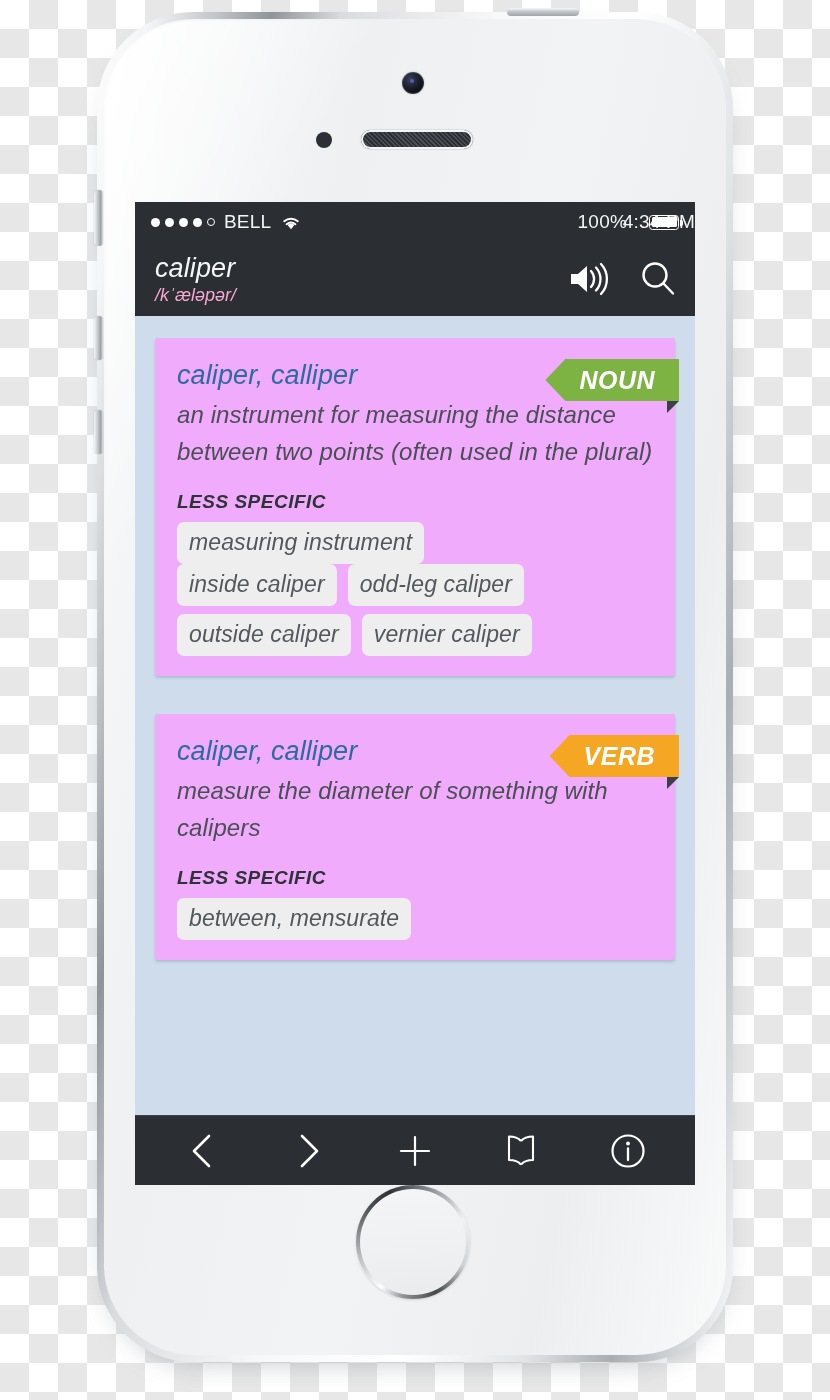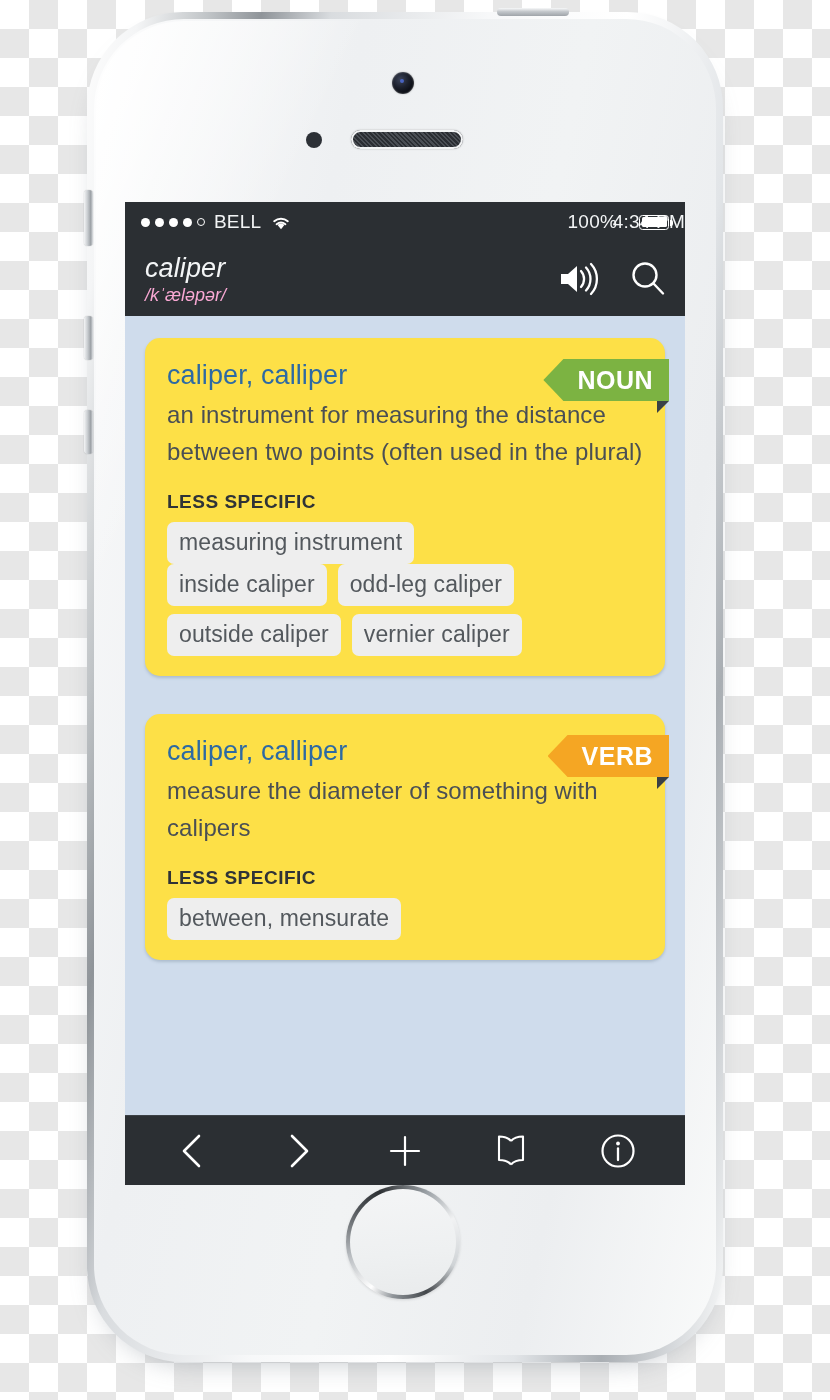--- a/index.html
+++ b/index.html
@@ -16,21 +16,21 @@
     background-image:
       linear-gradient(45deg, #e7e7e7 25%, transparent 25%, transparent 75%, #e7e7e7 75%),
       linear-gradient(45deg, #e7e7e7 25%, transparent 25%, transparent 75%, #e7e7e7 75%);
     background-size: 58px 58px;
     background-position: 0 0, 29px 29px;
   }
 
   
   #device {
     position: absolute;
-    left: 87px;
+    left: 97px;
     top: 12px;
     width: 600px;
     height: 1350px;
   }
   .shadow-blur {
     position: absolute;
     left: 10px; top: 16px;
     width: 616px; height: 1326px;
     border-radius: 92px;
     box-shadow: 0 10px 26px rgba(120,130,140,0.40),
@@ -242,46 +242,47 @@
   .content {
     height: 799px;
     background: #cfdcec;
     padding: 22px 20px 0 20px;
     box-sizing: border-box;
     overflow: hidden;
   }
 
   .card {
     position: relative;
-    background: #fde047;
-    border-radius: 15px;
+    background: #f0abfc;
+    border-radius: 3px;
     padding: 20px 22px 20px 22px;
     box-sizing: border-box;
     box-shadow: 0 2px 3px rgba(90,110,130,0.28);
+    font-style: italic;
   }
   .card + .card { margin-top: 38px; }
 
   .card-head {
     position: relative;
     min-height: 34px;
   }
   .headword {
     color: #2d6aa3;
     font-size: 27px;
     line-height: 34px;
     letter-spacing: 0.1px;
   }
 
   
   .ribbon {
     position: absolute;
     right: -26px;
     top: 1px;
     height: 42px;
-    padding: 0 16px 0 34px;
+    padding: 0 24px 0 34px;
     display: flex;
     align-items: center;
     color: #ffffff;
     font-size: 25px;
     font-weight: bold;
     letter-spacing: 0.5px;
     clip-path: polygon(20px 0, 100% 0, 100% 100%, 20px 100%, 0 50%);
     box-sizing: border-box;
   }
   .ribbon-fold {

